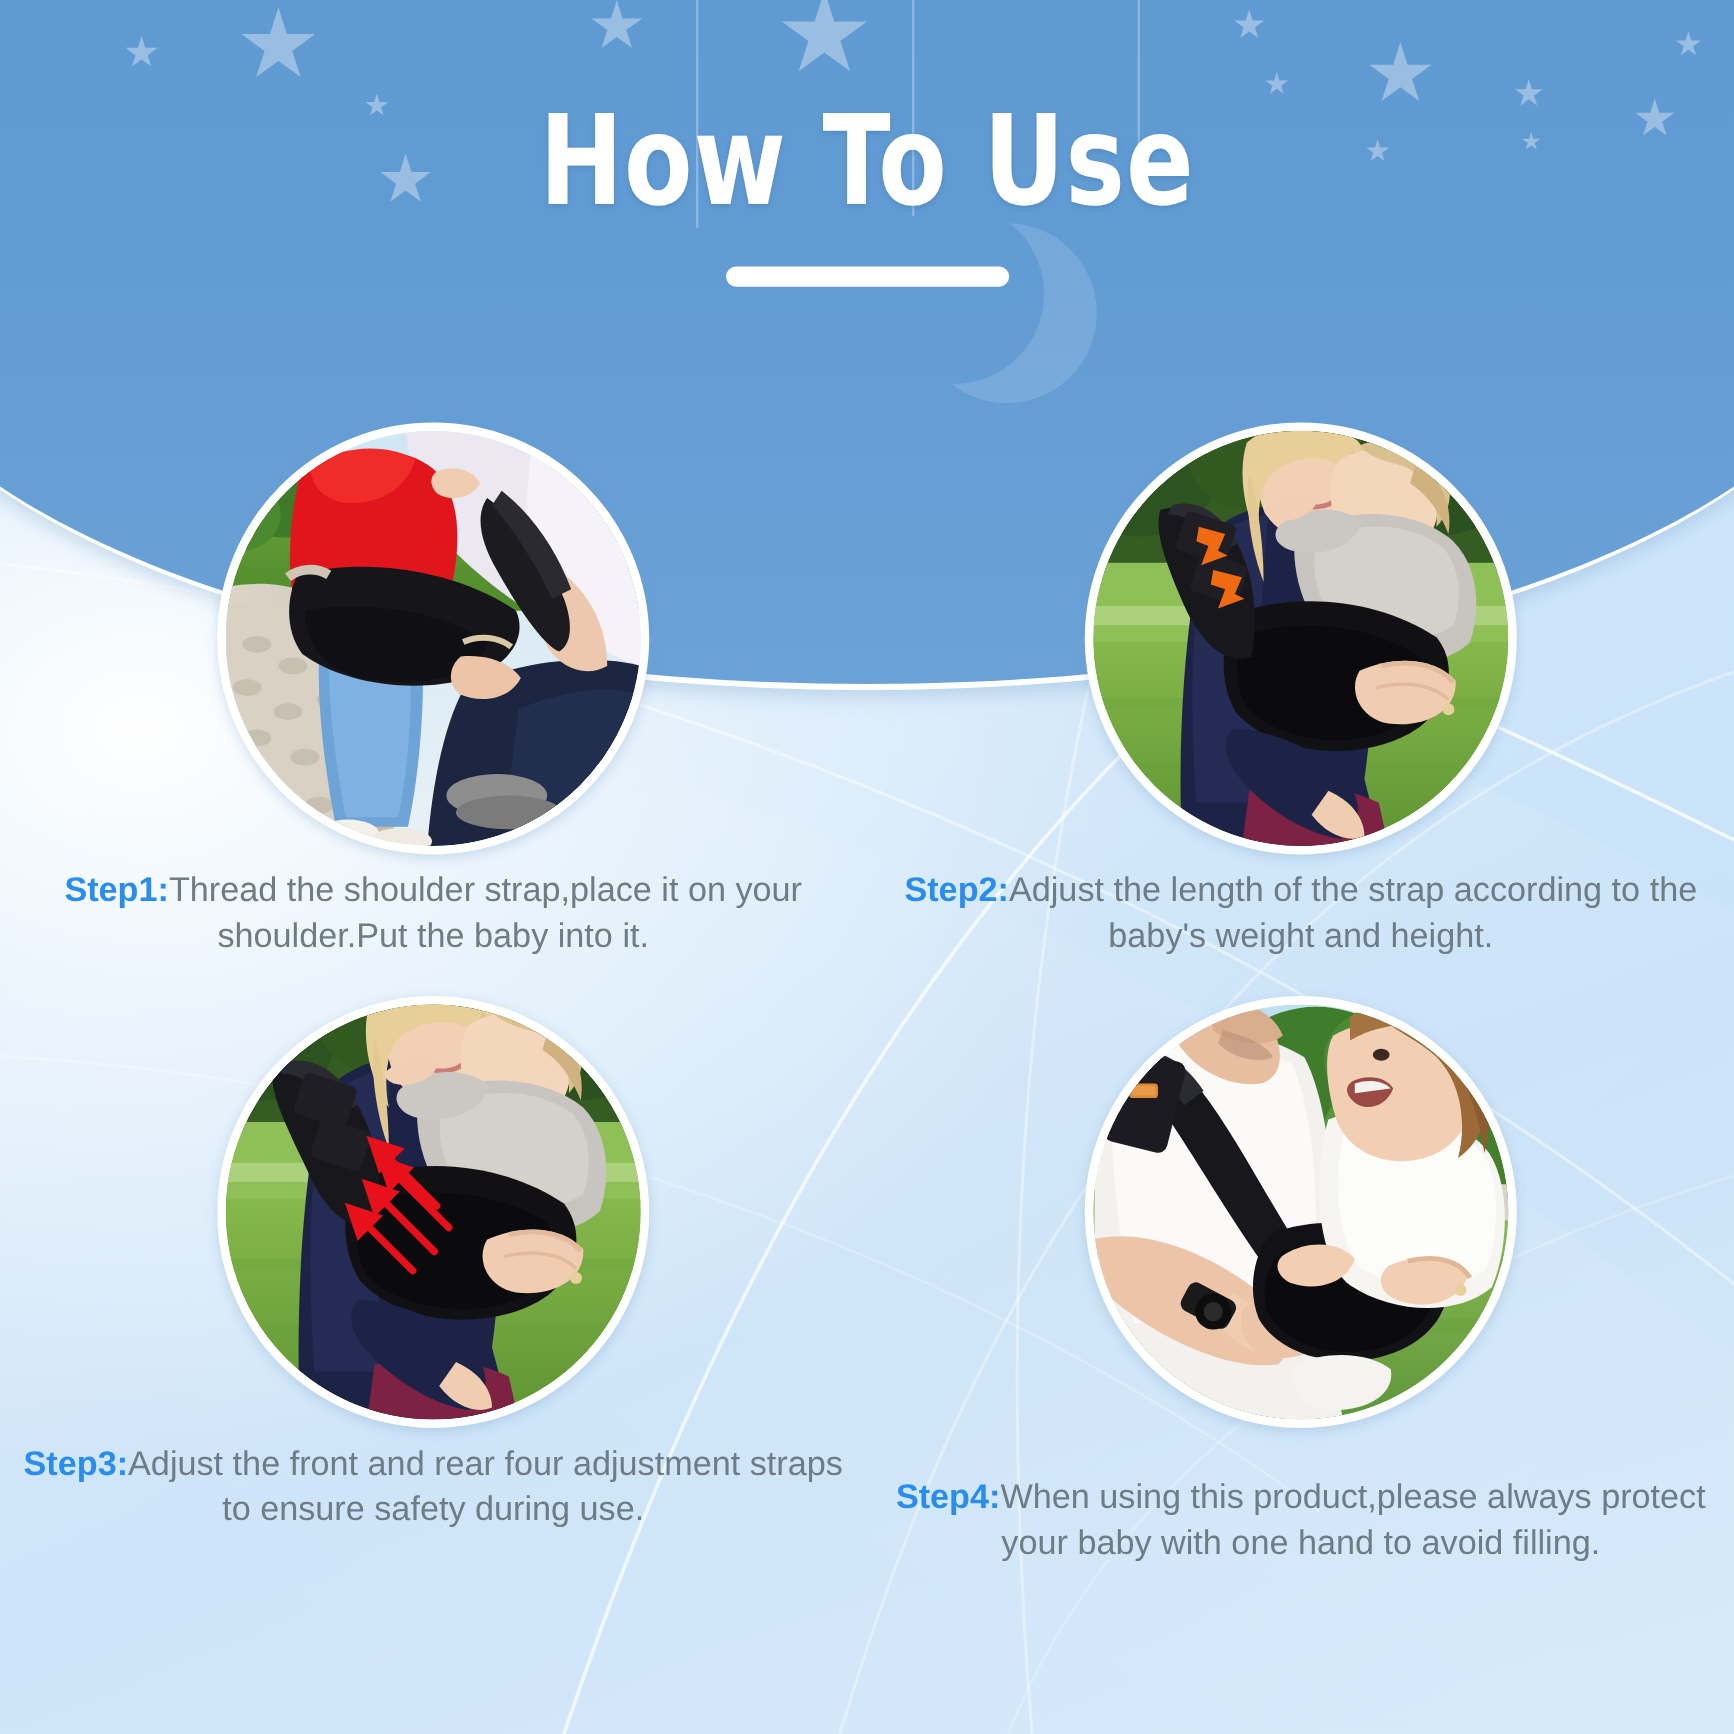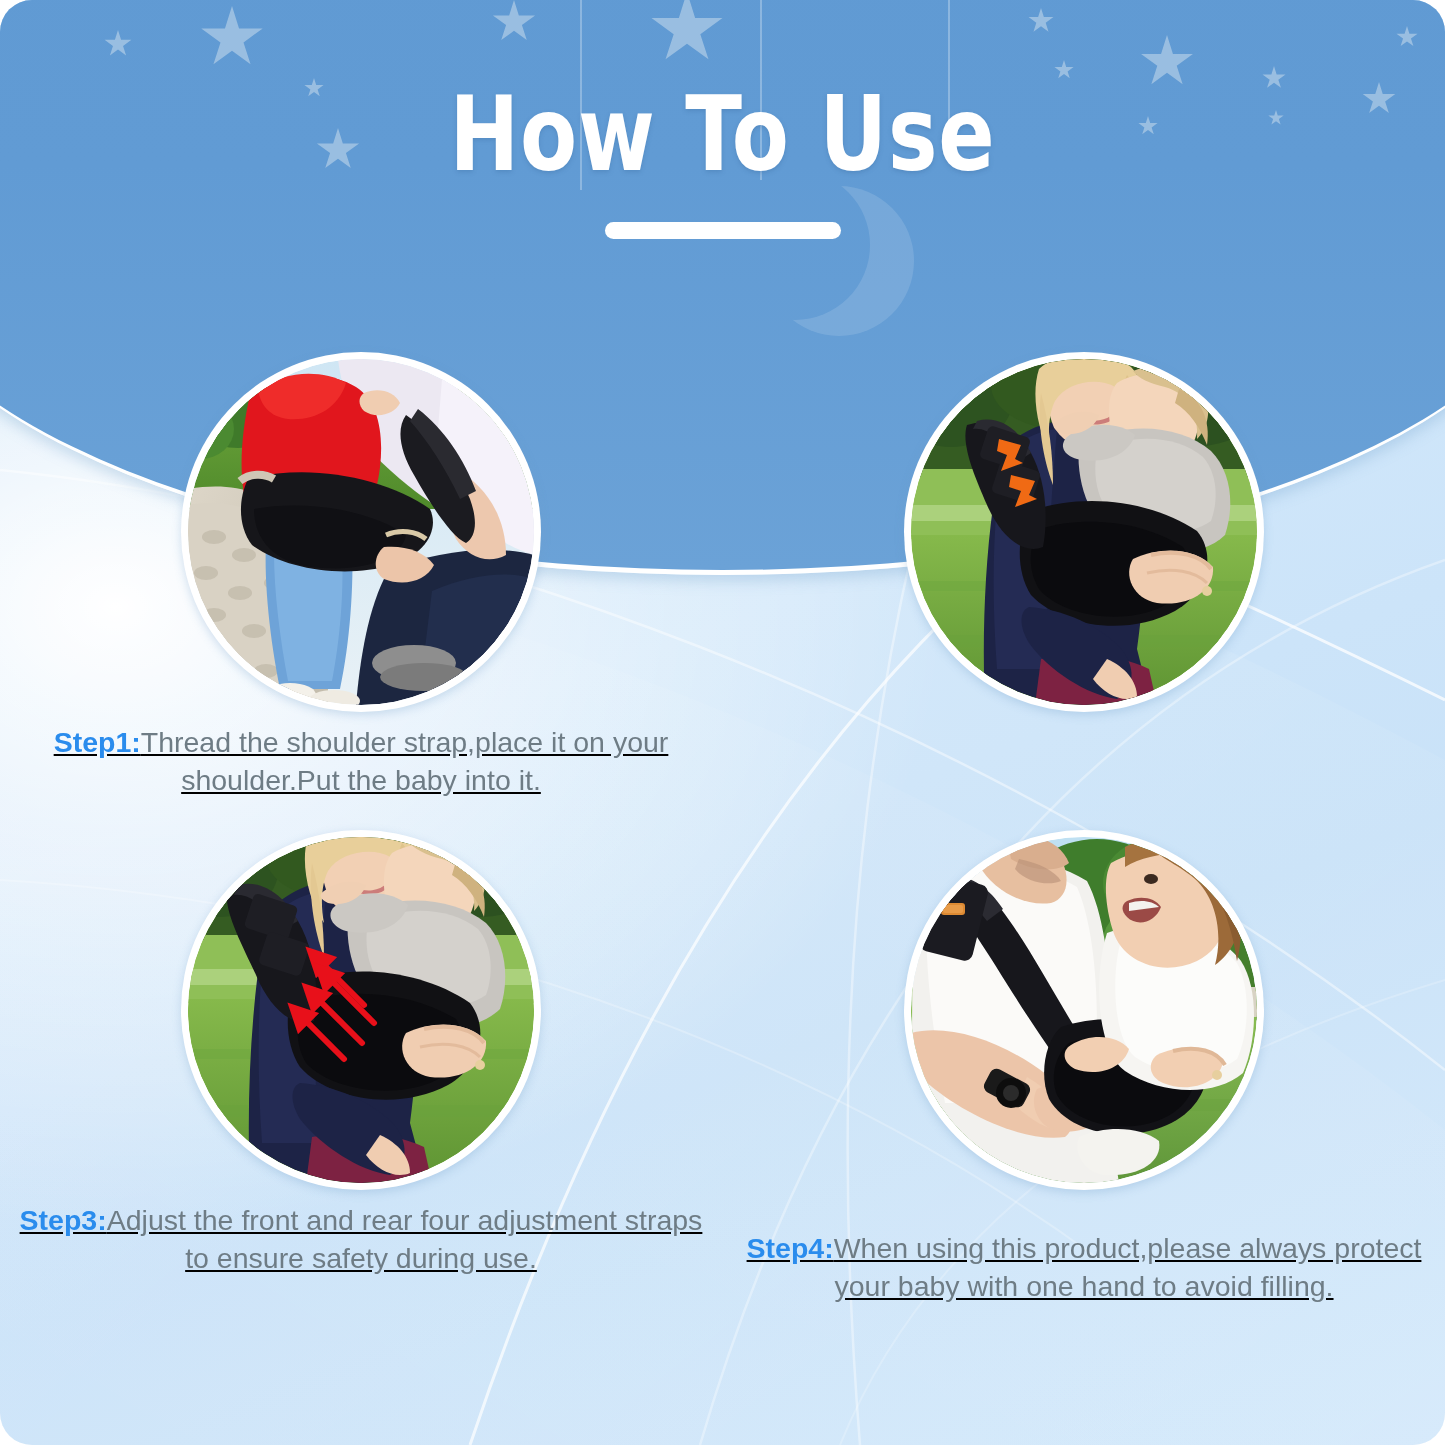--- a/index.html
+++ b/index.html
@@ -15,21 +15,20 @@
 
   
   #page {
     position: relative;
     width: 1445px;
     height: 1445px;
     overflow: hidden;
     background:
       radial-gradient(120% 90% at 8% 42%, #ffffff 0%, rgba(255,255,255,0.55) 18%, rgba(255,255,255,0.0) 48%),
       linear-gradient(160deg, #b9d9f6 0%, #c4e0f8 22%, #cfe6fa 45%, #c9e2f8 68%, #d4e9fb 100%);
-    border-radius: 32px;
   }
 
   
   #bg-swooshes {
     position: absolute;
     inset: 0;
     width: 1445px;
     height: 1445px;
     pointer-events: none;
   }
@@ -109,21 +108,20 @@
   #steps {
     position: absolute;
     left: 0;
     top: 352px;
     width: 1445px;
     height: 1093px;
   }
   .step {
     position: absolute;
     width: 722px;
-    text-decoration: underline;
   }
   .step-1 { left: 0px;   top: 0px;   }
   .step-2 { left: 723px; top: 0px;   }
   .step-3 { left: 0px;   top: 478px; }
   .step-4 { left: 723px; top: 478px; }
 
   .photo-ring {
     position: relative;
     width: 360px;
     height: 360px;
@@ -366,20 +364,23 @@
               <path d="M240,196 C266,190 290,196 300,210" stroke="#e3bb9c" stroke-width="4" fill="none"></path>
               <path d="M236,214 C262,208 284,212 296,224" stroke="#e3bb9c" stroke-width="3" fill="none"></path>
               <circle cx="296" cy="232" r="5" fill="#e7cf9e"></circle>
 
               <path d="M118,248 C150,250 190,266 212,292 C226,312 222,332 206,340 C176,336 138,312 118,284 C108,268 108,252 118,248 Z" fill="#1d2346"></path>
               <path d="M196,300 C214,308 226,322 226,338 C212,344 194,336 182,320 Z" fill="#f0cdb1"></path>
             </g>
           </svg>
         </div>
       </div>
+      <div class="caption">
+        <span class="step-label">Step2:</span><span>Adjust the length of the strap according to the baby's weight and height.</span>
+      </div>
     </div>
 
     <div class="step step-3 cap-3">
       <div class="photo-ring">
         <div class="photo">
           <svg width="346" height="346" viewBox="0 0 346 346">
             <defs>
               <clipPath id="c3">
                   <circle cx="173" cy="173" r="173"></circle>
                 </clipPath>

